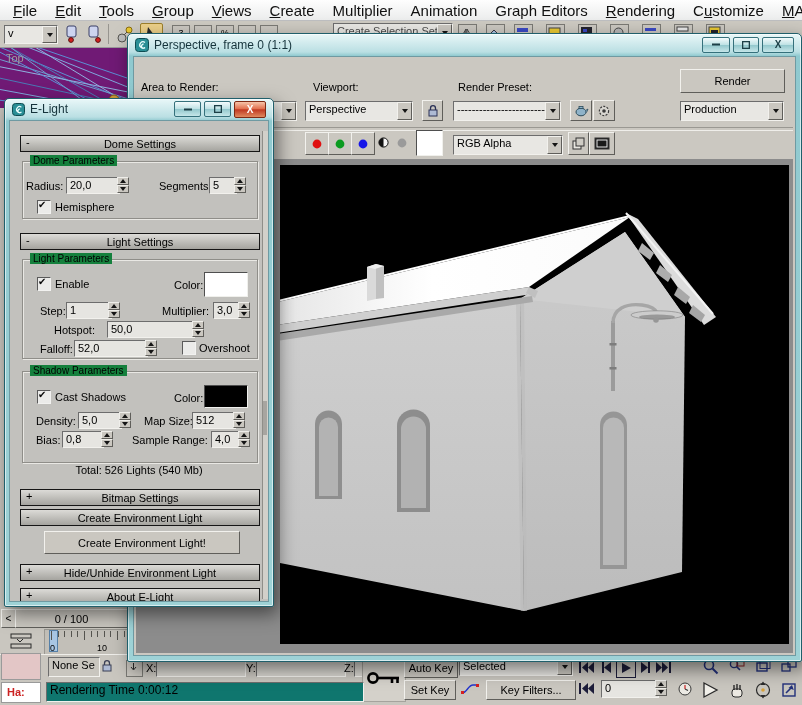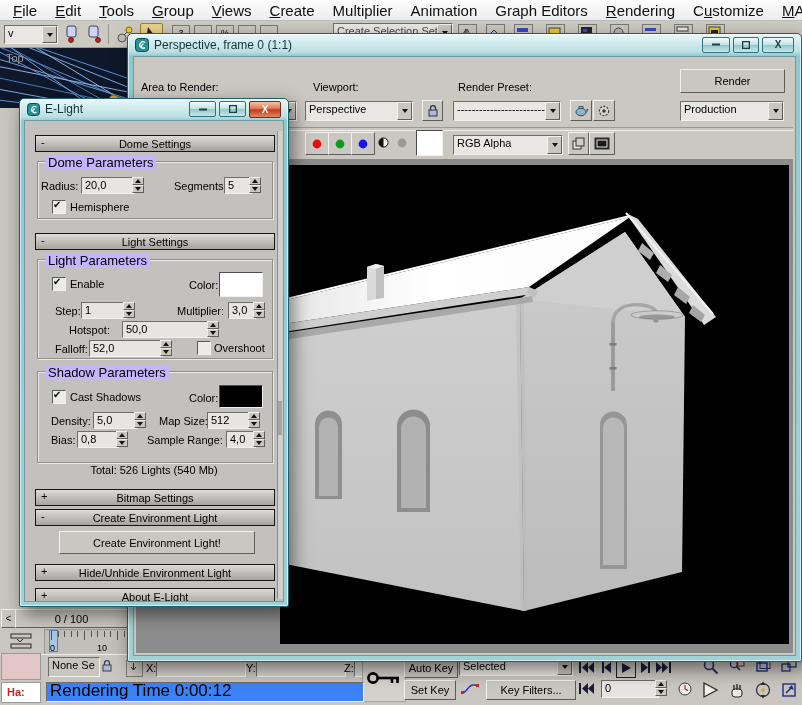--- a/index.html
+++ b/index.html
@@ -8,21 +8,21 @@
   .abs{position:absolute}
   .lbl{position:absolute;font-size:11px;color:#000;white-space:nowrap;line-height:12px}
   .fld{position:absolute;font-size:11px;color:#000;padding:1px 3px;background:#e6e5e1;
        border:1px solid;border-color:#6d6d6d #f2f1ed #f2f1ed #6d6d6d;white-space:nowrap;overflow:hidden;line-height:13px}
   .raised{background:#cac7c0;border:1px solid;border-color:#f2f1ed #5f5e5a #5f5e5a #f2f1ed}
   .btn{position:absolute;display:flex;align-items:center;justify-content:center;font-size:11px;color:#000}
   .roll{position:absolute;height:15px;background:linear-gradient(#dcdbd7,#a5a49f);border:1px solid #161616;
         display:flex;align-items:center;justify-content:center;font-size:11px}
   .roll .sign{position:absolute;left:5px;top:0px;font-size:11px}
   .grp{position:absolute;border:1px solid #8f8e89;box-shadow:inset 1px 1px 0 #e9e8e4,1px 1px 0 #e9e8e4}
-  .grp > .glabel{position:absolute;top:-7px;left:7px;background:#c4b5fd;padding:0 3px;font-size:13px;white-space:nowrap}
+  .grp > .glabel{position:absolute;top:-7px;left:7px;background:#15803d;padding:0 3px;font-size:10px;white-space:nowrap}
   .cb{position:absolute;width:12px;height:12px;background:#ebebe9;border:1px solid;border-color:#5a5a5a #f2f2f0 #f2f2f0 #5a5a5a}
   .cb.on::after{content:"\2714";font-family:"DejaVu Sans",sans-serif;font-size:10px;font-weight:bold;color:#0a0a0a;
        position:absolute;left:0;top:-2px}
   .spin{position:absolute;width:12px}
   .spin i{display:block;width:10px;height:6px;background:#cac7c0;border:1px solid;border-color:#efeeea #5f5e5a #5f5e5a #efeeea;position:relative}
   .spin i::after{content:"";position:absolute;left:2px;width:0;height:0;border-left:3px solid transparent;border-right:3px solid transparent}
   .spin i.up::after{top:1px;border-bottom:4px solid #141414}
   .spin i.dn::after{top:1px;border-top:4px solid #141414}
   .dd{position:absolute;display:flex;align-items:stretch;background:#e8e7e3;border:1px solid;border-color:#6d6d6d #f2f1ed #f2f1ed #6d6d6d}
   .dd .val{flex:1;font-size:11px;padding:1px 3px;white-space:nowrap;overflow:hidden;line-height:13px}
@@ -151,21 +151,21 @@
       </svg>
     </div>
   <div class="ticon" style="left:706px;top:3px;width:17px;height:17px">
       <svg width="15" height="15">
         <rect x="2" y="2" width="11" height="11" fill="#e8c832" stroke="#444"></rect>
         <rect x="4" y="5" width="7" height="6" fill="#23232d"></rect>
       </svg>
     </div>
 </div>
 
-<div class="abs" style="left:0;top:48px;width:127px;height:60px;background:#0f172a;overflow:hidden">
+<div class="abs" style="left:0;top:48px;width:127px;height:60px;background:#701a75;overflow:hidden">
   <svg width="127" height="60">
     <line x1="-10" y1="-5" x2="140" y2="58" stroke="#5b8fd4" stroke-width="1"></line>
     <line x1="-18" y1="6" x2="132" y2="52" stroke="#6f9ecf" stroke-width="1"></line>
     <line x1="-6" y1="-10" x2="120" y2="62" stroke="#4a7ab5" stroke-width="1"></line>
     <line x1="-14" y1="16" x2="128" y2="44" stroke="#8fb3e0" stroke-width="1"></line>
     <line x1="-4" y1="2" x2="110" y2="64" stroke="#5b8fd4" stroke-width="1"></line>
     <line x1="10" y1="-8" x2="130" y2="40" stroke="#7fa8dd" stroke-width="1"></line>
     <line x1="-10" y1="28" x2="120" y2="56" stroke="#4a7ab5" stroke-width="1"></line>
     <line x1="6" y1="-4" x2="96" y2="62" stroke="#6f9ecf" stroke-width="1"></line>
     <line x1="22" y1="-6" x2="127" y2="30" stroke="#5b8fd4" stroke-width="1"></line>
@@ -238,21 +238,21 @@
   <span class="lbl" style="left:344px;top:7px">Z:</span>
   <div class="fld" style="left:354px;top:4px;width:8px;height:14px;background:#d8d6d0"></div>
   <div class="abs" style="left:362px;top:0px;width:44px;height:47px;background:#d4d1ca;border:1px solid #a5a39d;box-sizing:border-box">
     <svg width="36" height="22" style="margin:11px 3px">
       <circle cx="7" cy="11" r="4.6" fill="none" stroke="#000" stroke-width="2.6"></circle>
       <line x1="11.5" y1="11" x2="33" y2="11" stroke="#000" stroke-width="2.6"></line>
       <line x1="26" y1="11" x2="26" y2="16" stroke="#000" stroke-width="2.6"></line>
       <line x1="31.5" y1="11" x2="31.5" y2="16" stroke="#000" stroke-width="2.6"></line>
     </svg>
   </div>
-  <div class="fld" style="left:46px;top:27px;width:310px;height:16px;background:#3b82f6;font-size:17px">
+  <div class="fld" style="left:46px;top:27px;width:310px;height:16px;background:#0f766e;font-size:12px">
     <span>Rendering Time  0:00:12</span>
   </div>
 
   <div class="btn raised" style="left:404px;top:3px;width:52px;height:18px">
     <span>Auto Key</span>
   </div>
   <div class="dd" style="left:459px;top:3px;width:112px;height:16px">
     <span class="val">Selected</span>
     <span class="ab"></span>
   </div>
@@ -549,21 +549,21 @@
           <path d="M333,158 C333,144 346,138 362,140 C372,141.5 376,145 377,148" fill="none" stroke="#a6a6a6" stroke-width="3.4"></path>
           <ellipse cx="377" cy="150" rx="26" ry="4.2" fill="#cccccc" stroke="#7e7e7e" stroke-width="0.6"></ellipse>
           <ellipse cx="377" cy="152" rx="18" ry="2.4" fill="#6f6f6f" opacity="0.55"></ellipse>
           <circle cx="376" cy="155" r="2.8" fill="#979797"></circle>
         </svg>
       </div>
     </div>
   </div>
 </div>
 
-<div class="aero" style="left:19px;top:98px;width:268px;height:507px;z-index:20">
+<div class="aero" style="left:4px;top:98px;width:268px;height:507px;z-index:20">
   <div class="titlebar" style="height:20px">
     <svg width="13" height="13">
       <rect x="0.5" y="0.5" width="12" height="12" rx="3" fill="#2a8f96" stroke="#0e4c52"></rect>
       <path d="M9.4,4.2 A3,3 0 1 0 9.4,9 A1.9,1.9 0 1 1 8,6" fill="none" stroke="#eafdfd" stroke-width="1.2"></path>
     </svg>
     <span>E-Light</span>
     <div style="margin-left:auto;display:flex;gap:3px;align-items:center">
       <div class="wbtn" style="width:25px">
           <svg width="8" height="3">
             <rect width="8" height="2" y="0.5" fill="#1c3f47"></rect>

